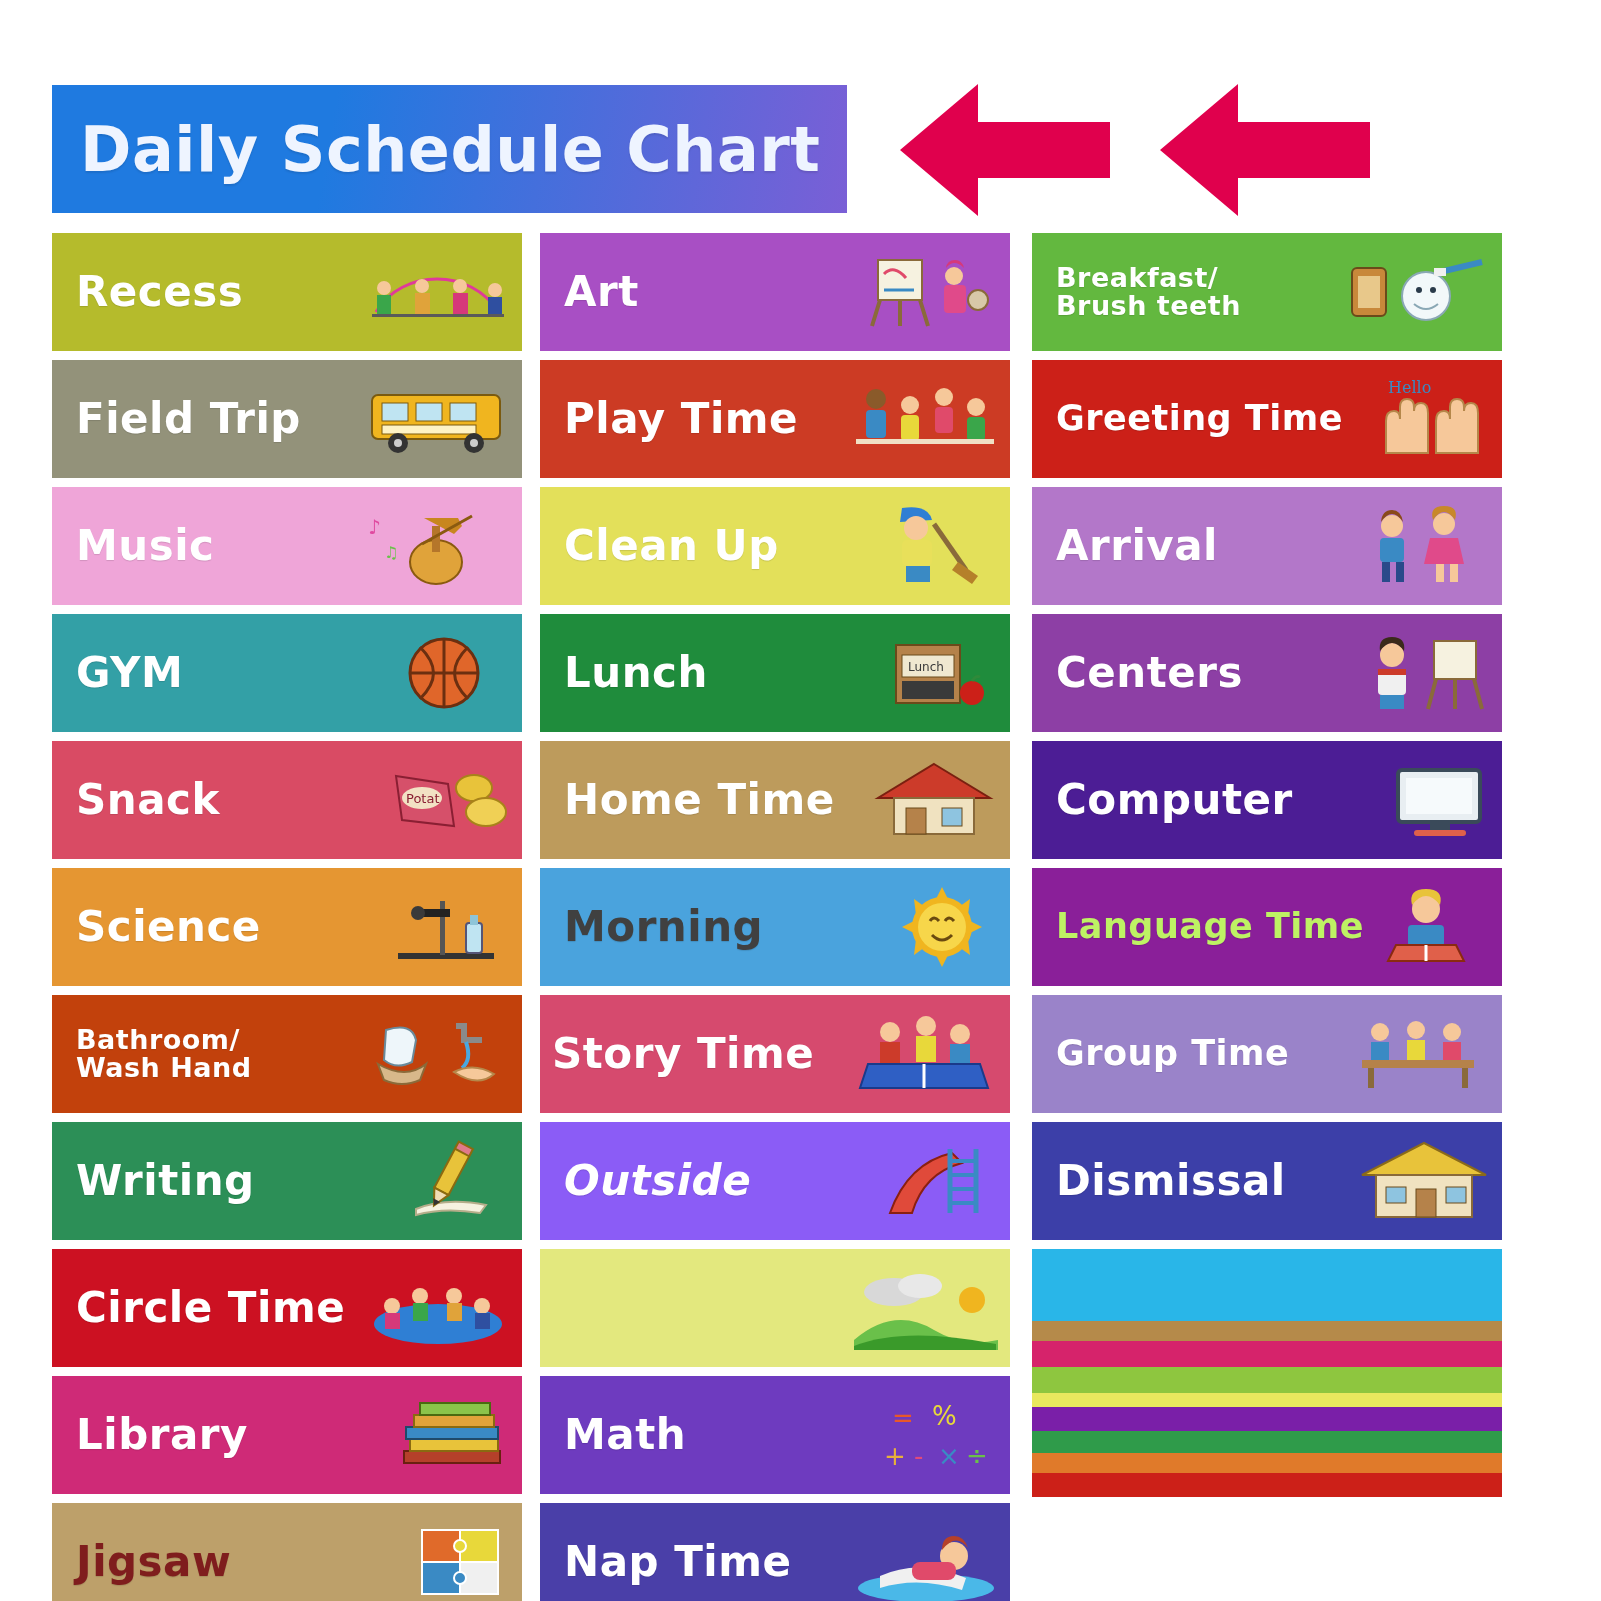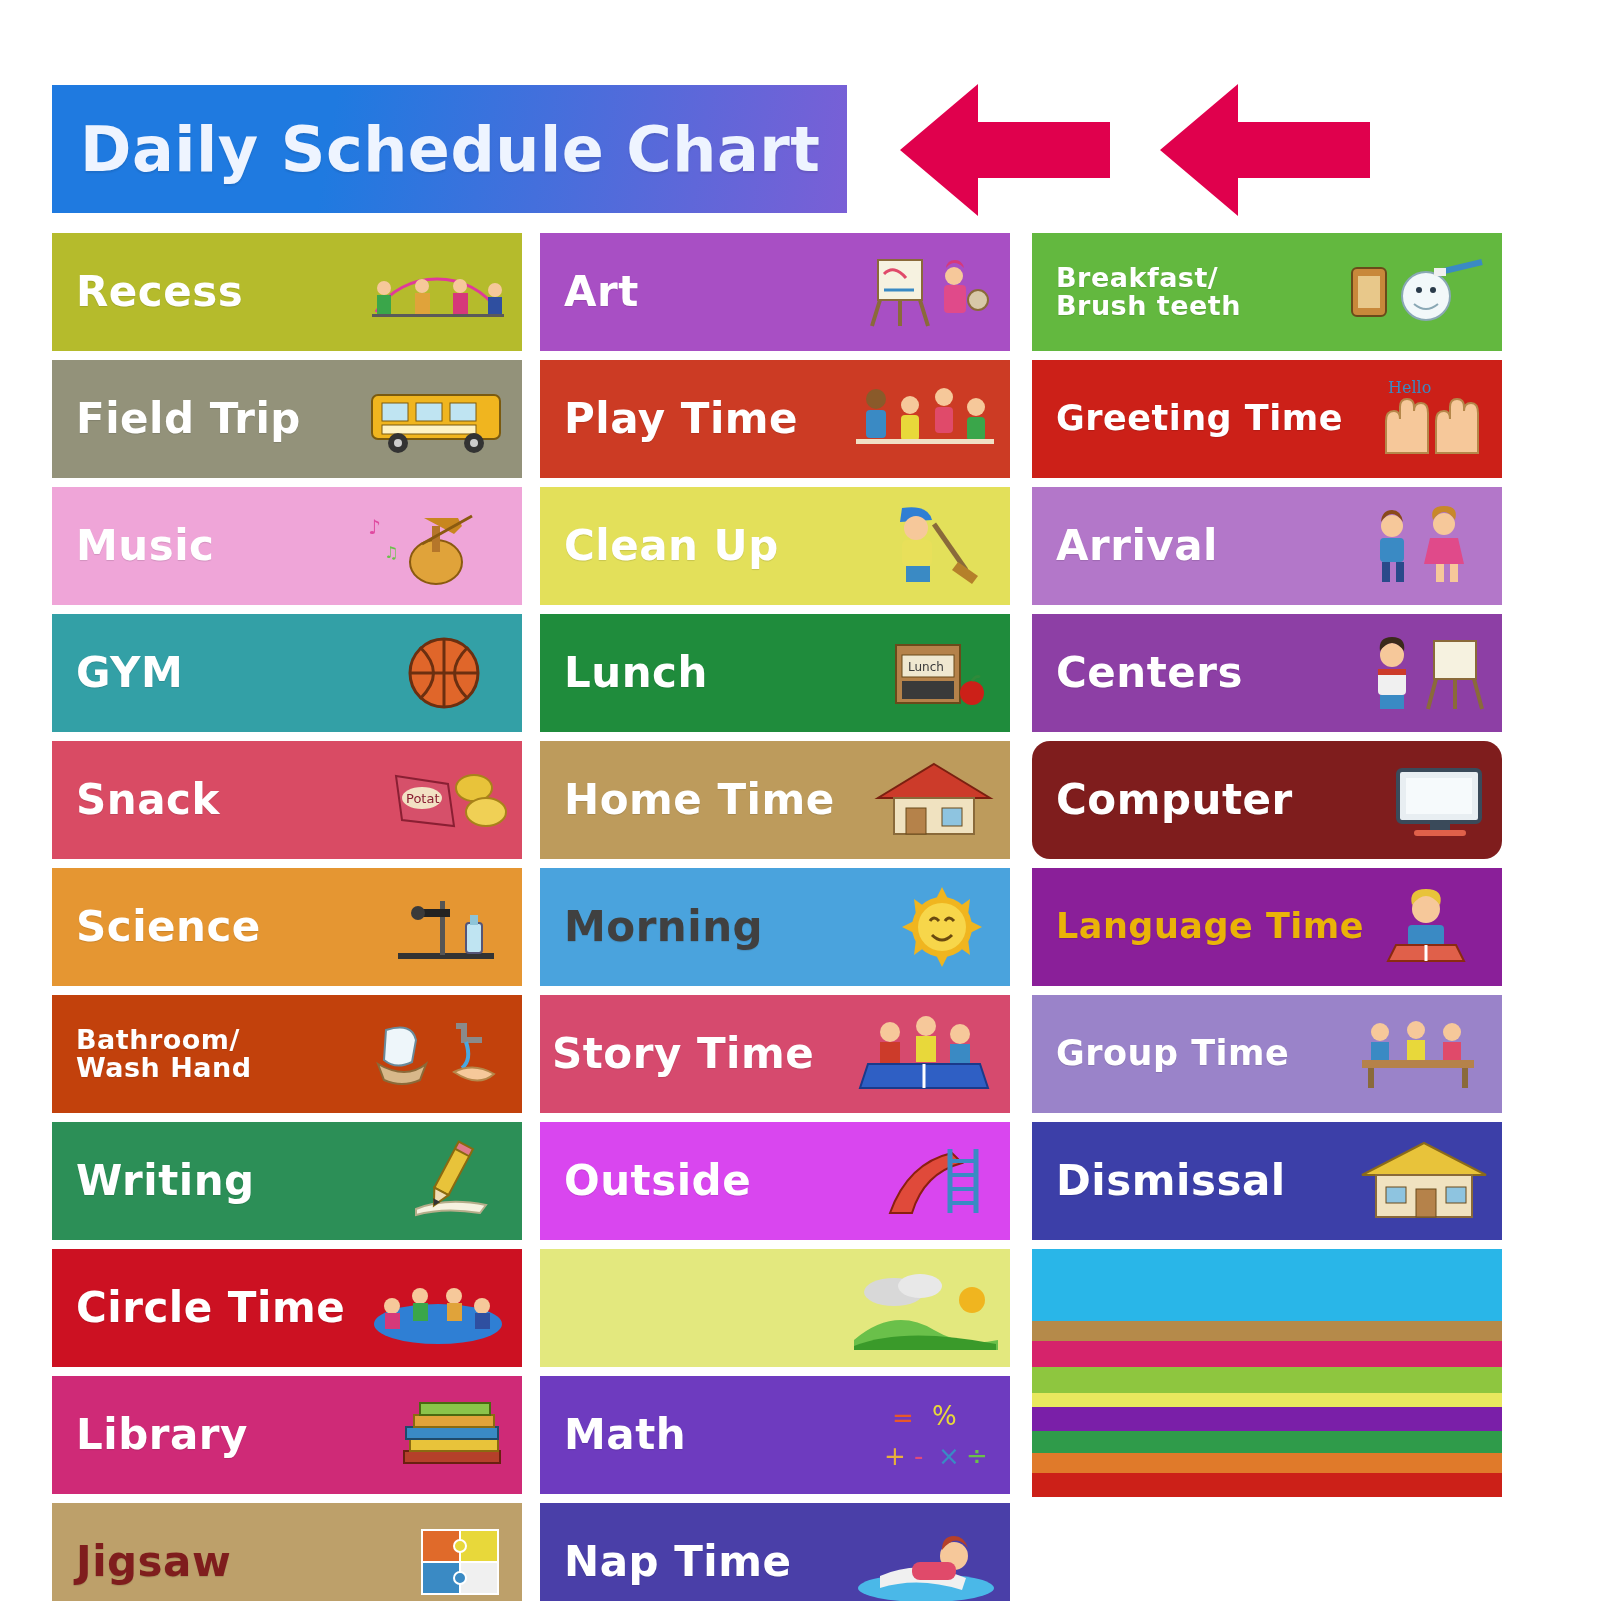--- a/index.html
+++ b/index.html
@@ -377,21 +377,21 @@
             <rect x="30" y="30" width="20" height="22" fill="#cc3b2a"></rect>
           <circle cx="76" cy="14" r="10" fill="#f6c89a"></circle>
             <rect x="66" y="24" width="20" height="26" fill="#e8d83a"></rect>
           <circle cx="110" cy="22" r="10" fill="#f6c89a"></circle>
             <rect x="100" y="32" width="20" height="22" fill="#3a8ac4"></rect>
           <path d="M18 52 h112 l8 24 H10 Z" fill="#2f5fc4" stroke="#1a3a8a" stroke-width="2"></path>
           <path d="M74 52 v24" stroke="#fff" stroke-width="3"></path>
         </svg>
       </div>
     </div>
-    <div class="card" style="background: #d946ef; height: 118px;">
+    <div class="card" style="background: #8b5cf6; height: 118px; font-style: italic;">
       <div class="label" style="color: rgb(255, 255, 255);">Outside</div>
       <div class="art">
         <svg width="150" height="84" viewBox="0 0 150 84">
           <path d="M40 74 q18 -50 62 -60 l10 10 q-38 10 -50 50 Z" fill="#e04a3a" stroke="#8a2010" stroke-width="2"></path>
           <line x1="100" y1="10" x2="100" y2="74" stroke="#3a8ac4" stroke-width="5"></line>
           <line x1="126" y1="10" x2="126" y2="74" stroke="#3a8ac4" stroke-width="5"></line>
           <g stroke="#3a8ac4" stroke-width="4">
             <line x1="100" y1="22" x2="126" y2="22"></line>
               <line x1="100" y1="36" x2="126" y2="36"></line>
             <line x1="100" y1="50" x2="126" y2="50"></line>
@@ -489,33 +489,33 @@
           <circle cx="50" cy="24" r="12" fill="#f6c89a"></circle>
           <path d="M38 20 q12 -16 24 0 q2 -14 -12 -14 q-14 0 -12 14" fill="#3a2a1a"></path>
           <rect x="36" y="38" width="28" height="26" rx="4" fill="#f0f0f0"></rect>
           <rect x="36" y="38" width="28" height="6" fill="#cc3b2a"></rect>
           <rect x="38" y="64" width="24" height="14" fill="#3a8ac4"></rect>
           <rect x="92" y="10" width="42" height="38" fill="#f6f2e0" stroke="#8a6a3a" stroke-width="2"></rect>
           <path d="M94 48 L86 78 M132 48 L140 78 M113 48 v30" stroke="#8a6a3a" stroke-width="4"></path>
         </svg>
       </div>
     </div>
-    <div class="card" style="background: #7f1d1d; height: 118px; border-radius: 18px;">
+    <div class="card" style="background: #4c1d95; height: 118px;">
       <div class="label" style="color: rgb(255, 255, 255);">Computer</div>
       <div class="art">
         <svg width="150" height="84" viewBox="0 0 150 84">
           <rect x="56" y="12" width="82" height="52" rx="4" fill="#e8eef2" stroke="#3a4a5a" stroke-width="4"></rect>
           <rect x="64" y="20" width="66" height="36" fill="#f6fafc"></rect>
           <rect x="88" y="64" width="20" height="8" fill="#3a4a5a"></rect>
           <rect x="72" y="72" width="52" height="6" rx="3" fill="#e0604a"></rect>
         </svg>
       </div>
     </div>
     <div class="card" style="background: rgb(138, 31, 153); height: 118px;">
-      <div class="label small" style="color: #eab308;">Language Time</div>
+      <div class="label small" style="color: #bef264;">Language Time</div>
       <div class="art">
         <svg width="150" height="84" viewBox="0 0 150 84">
           <circle cx="84" cy="24" r="14" fill="#f6c89a"></circle>
           <path d="M70 20 q14 -18 28 0 q4 -16 -14 -16 q-18 0 -14 16" fill="#e8c33a"></path>
           <rect x="66" y="40" width="36" height="22" rx="4" fill="#3a8ac4"></rect>
           <path d="M54 60 h60 l8 16 H46 Z" fill="#e0604a" stroke="#8a2a10" stroke-width="2"></path>
           <path d="M84 60 v16" stroke="#fff" stroke-width="3"></path>
         </svg>
       </div>
     </div>

